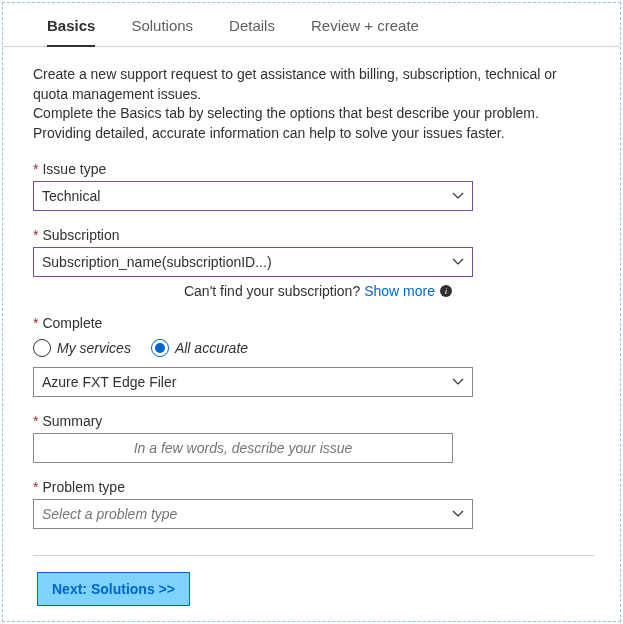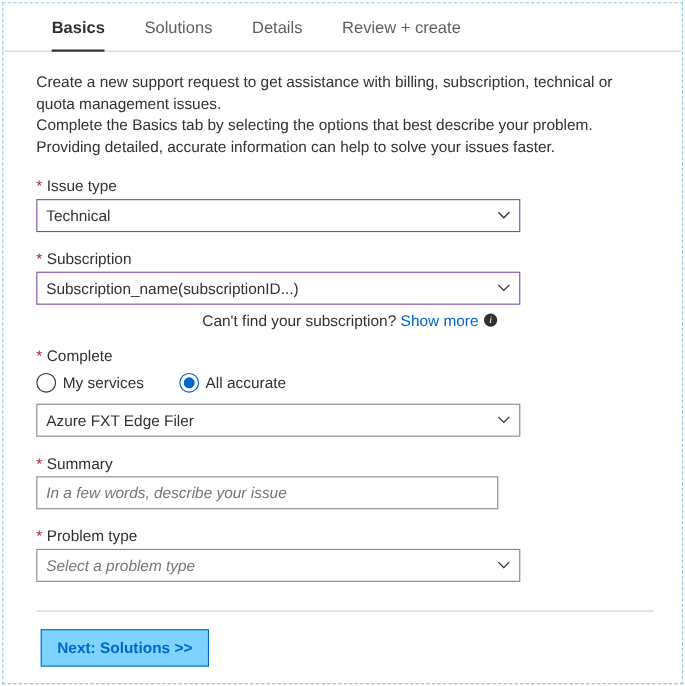--- a/index.html
+++ b/index.html
@@ -90,23 +90,24 @@
     }
     .link { color: #0066cc; cursor: pointer; }
     .info-icon {
       width: 14px; height: 14px;
       display: inline-flex;
       align-items: center;
       justify-content: center;
     }
     .radio-row {
       display: flex;
-      gap: 32px;
+      gap: 20px;
       align-items: center;
       margin: 8px 0 10px 0;
+      font-style: italic;
     }
     .radio-item {
       display: flex;
       align-items: center;
       gap: 6px;
       cursor: pointer;
     }
     .radio-circle {
       width: 18px; height: 18px;
       border: 1px solid #323130;
@@ -124,20 +125,21 @@
     .text-input {
       width: 420px;
       height: 30px;
       border: 1px solid #8a8886;
       background: #fff;
       padding: 0 8px;
       font-size: 14px;
       font-family: inherit;
       font-style: italic;
       color: #767676;
+      text-align: center;
     }
     .divider {
       border: none;
       border-top: 1px solid #d0d0d0;
       margin: 26px 0 16px 0;
     }
     .next-button {
       border: 1px solid #0066cc;
       color: #0066cc;
       background: #7dd3fc;

